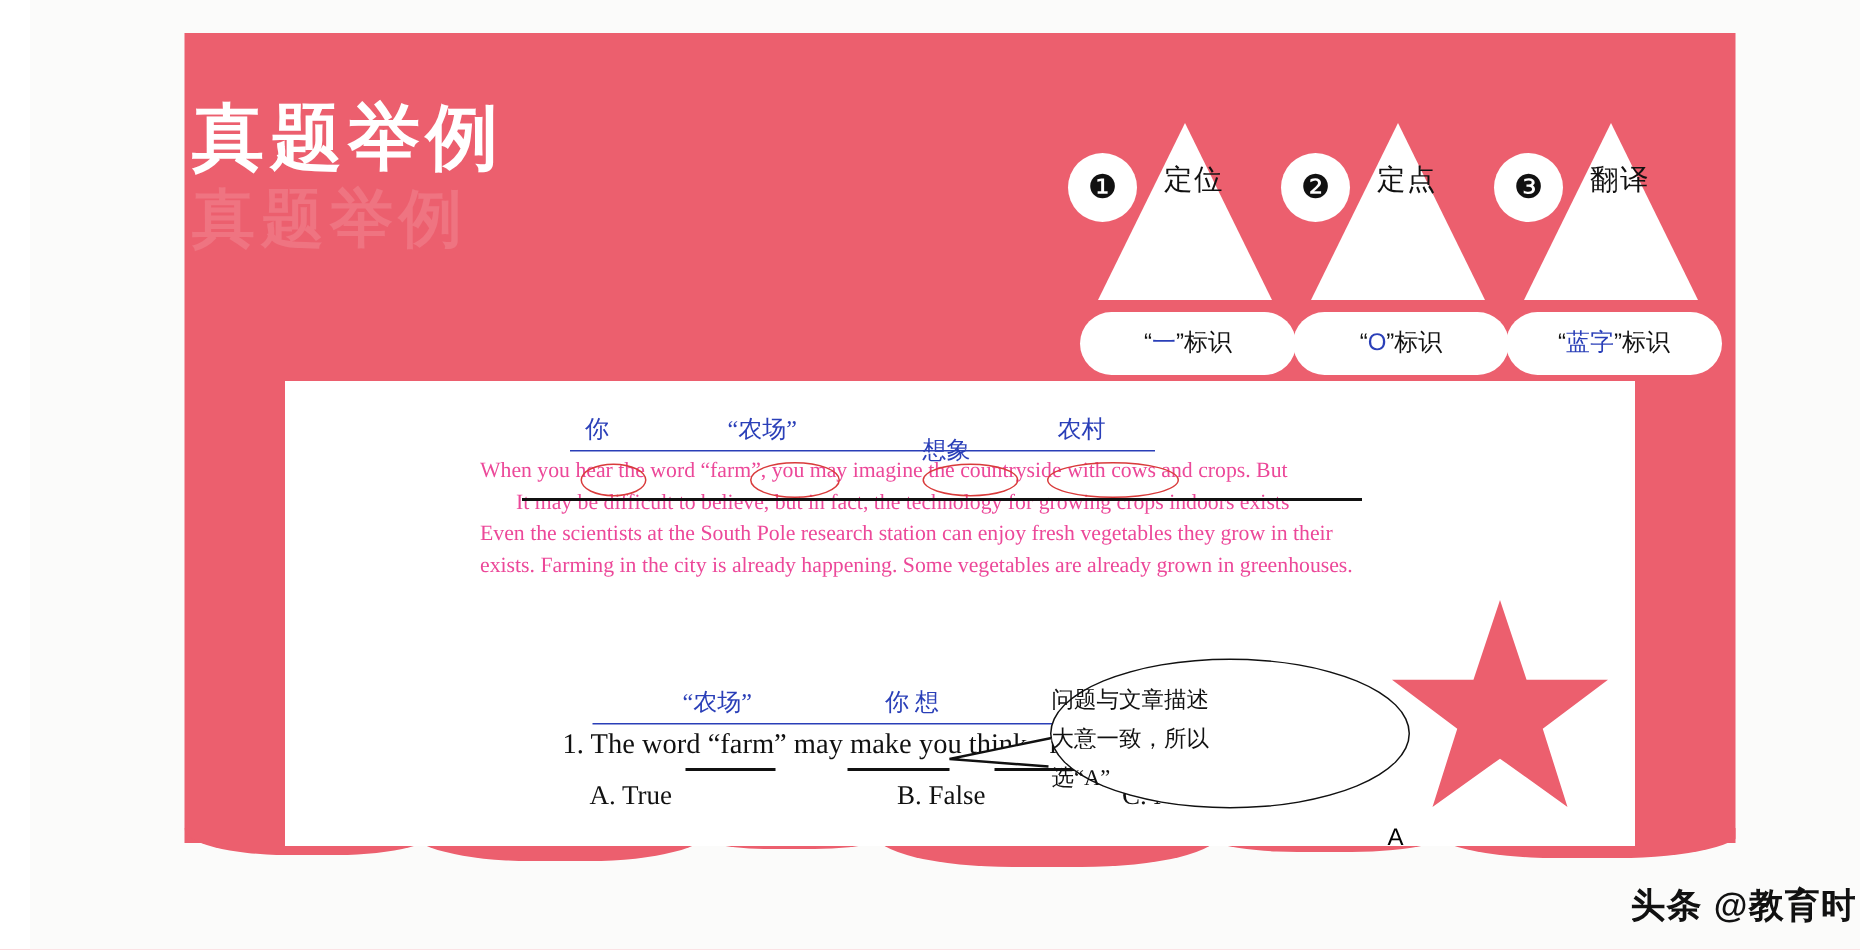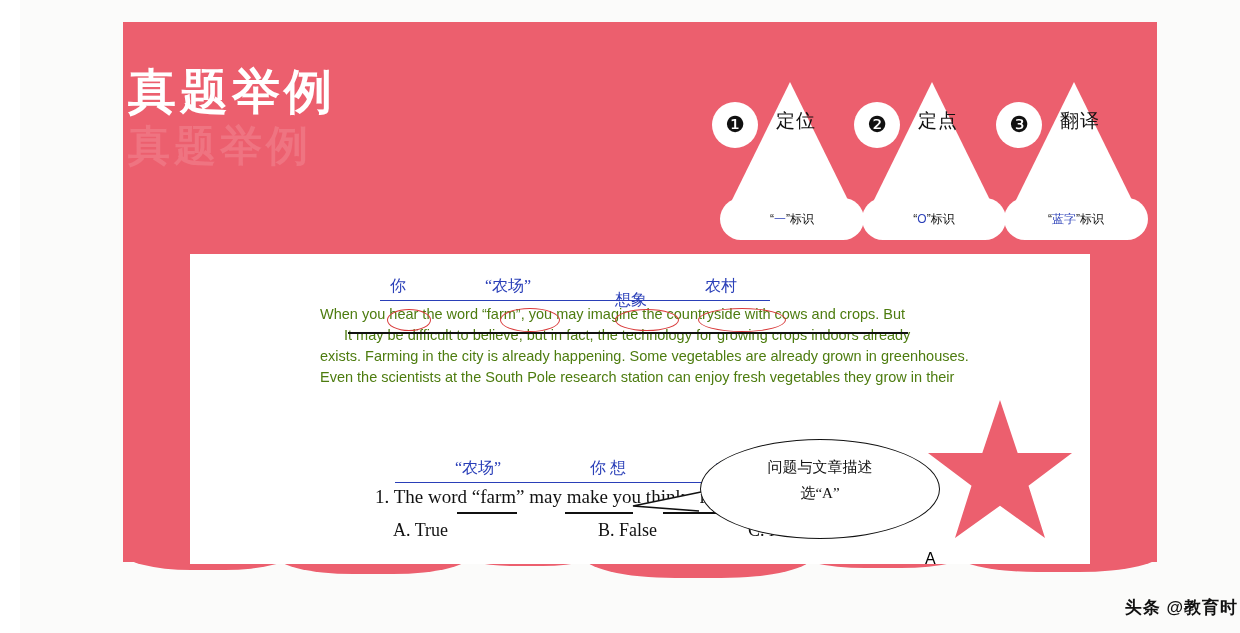--- a/index.html
+++ b/index.html
@@ -95,46 +95,46 @@
     width: 44px;
     z-index: 3;
     font-size: 19px;
     color: #111111;
     line-height: 26px;
     text-align: center;
     letter-spacing: 1px;
   }
   .step .pill {
     position: absolute;
-    left: 8px; top: 138px;
+    left: 8px; top: 148px;
     width: 144px; height: 42px;
     background: #ffffff;
     border-radius: 22px;
-    font-size: 12px;
+    font-size: 16px;
     color: #111111;
     line-height: 42px;
     text-align: center;
     white-space: nowrap;
   }
   .step .pill .hl { color: #2a3fb8; }
 
   
   .card {
     position: absolute;
     left: 170px; top: 254px;
     width: 900px; height: 310px;
     background: #ffffff;
   }
   .passage {
     position: absolute;
     left: 130px; top: 50px;
     width: 750px;
-    font-family: Liberation Sans, sans-serif;
+    font-family: Liberation Serif, serif;
     font-size: 14.5px;
-    color: #4d7c0f;
+    color: #ec4899;
     line-height: 21px;
     text-align: justify;
   }
   .passage p { margin: 0; }
   .passage .ind { text-indent: 24px; }
 
   
   .ann {
     position: absolute;
     font-family: "Liberation Serif", serif;
@@ -186,21 +186,20 @@
     position: absolute;
     left: 510px; top: 185px;
     width: 240px; height: 100px;
     border: 1.6px solid #111111;
     border-radius: 50%;
     background: #ffffff;
     font-family: "Liberation Serif", serif;
     font-size: 15px;
     color: #111111;
     line-height: 26px;
-    text-align: center;
     padding-top: 14px;
     box-sizing: border-box;
   }
   .bubble .tail {
     position: absolute;
     left: -70px; top: 48px;
     width: 72px; height: 26px;
   }
 
   
@@ -212,21 +211,21 @@
   .star {
     width: 150px; height: 150px;
     background: #ec5f6e;
     clip-path: polygon(50% 0%, 61.8% 35.4%, 98% 35.4%, 69% 57.2%, 80% 92%, 50% 70.5%, 20% 92%, 31% 57.2%, 2% 35.4%, 38.2% 35.4%);
   }
 
   
   .footer {
     position: absolute;
     right: 22px; bottom: 14px;
-    font-size: 17px;
+    font-size: 23px;
     font-weight: bold;
     color: #111111;
     letter-spacing: 1px;
   }
   .footer .mark { color: #111111; }
 </style>
 </head>
 <body>
 
 <div class="page">
@@ -273,23 +272,23 @@
 
     <div class="ann" style="left:200px; top:22px;">你</div>
     <div class="ann" style="left:295px; top:22px;">“农场”</div>
     <div class="ann" style="left:425px; top:36px;">想象</div>
     <div class="ann" style="left:515px; top:22px;">农村</div>
 
     <div style="position:absolute;left:190px;top:46px;width:390px;height:1.4px;background:#2a3fb8;"></div>
 
     <div class="passage">
       <p>When you hear the word “farm”, you may imagine the countryside with cows and crops. But</p>
-      <p class="ind">It may be difficult to believe, but in fact, the technology for growing crops indoors already</p>
+      <p class="ind">It may be difficult to believe, but in fact, the technology for growing crops indoors exists</p>
+      <p>Even the scientists at the South Pole research station can enjoy fresh vegetables they grow in their</p>
       <p>exists. Farming in the city is already happening. Some vegetables are already grown in greenhouses.</p>
-      <p>Even the scientists at the South Pole research station can enjoy fresh vegetables they grow in their</p>
     </div>
 
     <div class="ell" style="left:197px; top:55px; width:42px; height:20px;"></div>
     <div class="ell" style="left:310px; top:54px; width:58px; height:22px;"></div>
     <div class="ell" style="left:425px; top:55px; width:62px; height:20px;"></div>
     <div class="ell" style="left:508px; top:54px; width:86px; height:22px;"></div>
 
     <div class="uline" style="left:158px; top:78px; width:560px;"></div>
 
     <div class="qblock">
@@ -321,20 +320,21 @@
           <span>Not Given</span>
         </div>
       </div>
     </div>
 
     <div class="bubble">
       <svg class="tail" viewBox="0 0 72 26">
         <path d="M70,4 L2,18 L68,23" fill="#ffffff" stroke="#111111" stroke-width="1.6"></path>
       </svg>
       <div>问题与文章描述</div>
+      <div>大意一致，所以</div>
       <div>选“A”</div>
     </div>
   </div>
 
   <div class="star-wrap">
     <div class="star"></div>
     <div class="letter">A</div>
   </div>
 
   <div class="footer">

